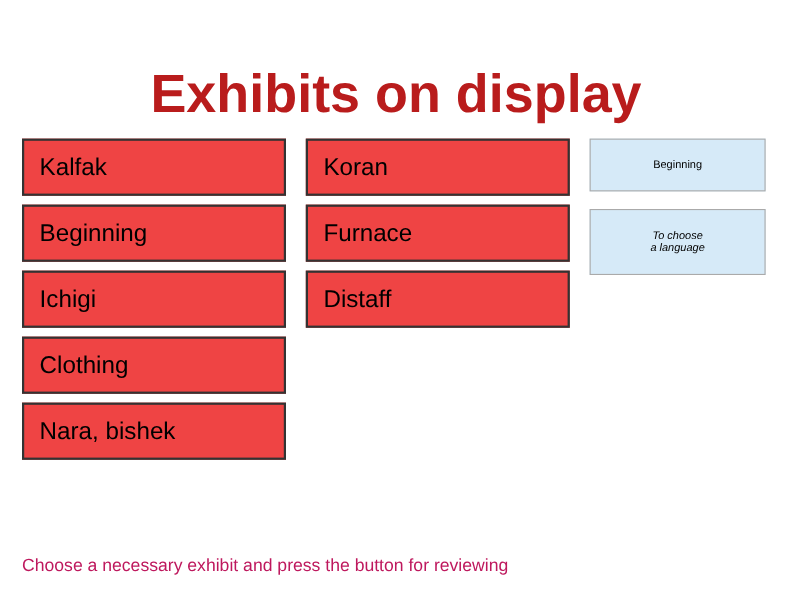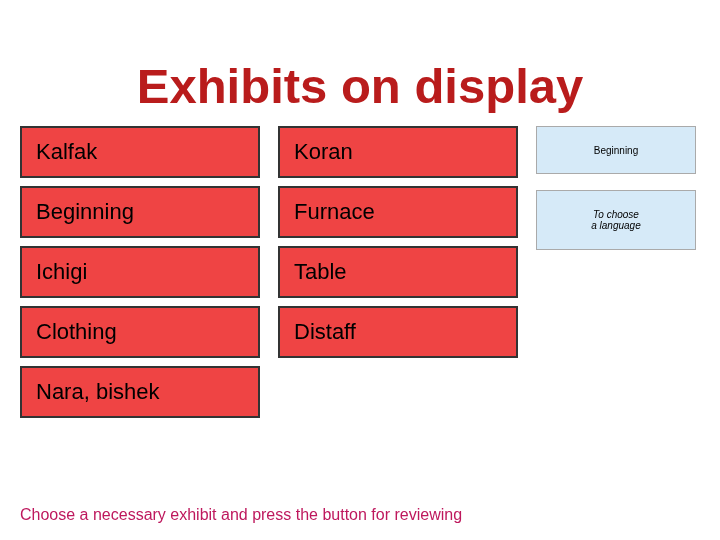--- a/index.html
+++ b/index.html
@@ -101,21 +101,20 @@
     <button class="exhibit-button">Kalfak</button>
     <button class="exhibit-button">Beginning</button>
     <button class="exhibit-button">Ichigi</button>
     <button class="exhibit-button">Clothing</button>
     <button class="exhibit-button">Nara, bishek</button>
   </div>
 
   <div class="column column-right">
     <button class="exhibit-button">Koran</button>
     <button class="exhibit-button">Furnace</button>
-    <button class="exhibit-button">Table</button>
     <button class="exhibit-button">Distaff</button>
   </div>
 
   <div class="side-buttons">
     <button class="side-btn">Beginning</button>
     <button class="side-btn language">To choose<br>a language</button>
   </div>
 </div>
 
 <div class="footer-text">Choose a necessary exhibit and press the button for reviewing</div>

